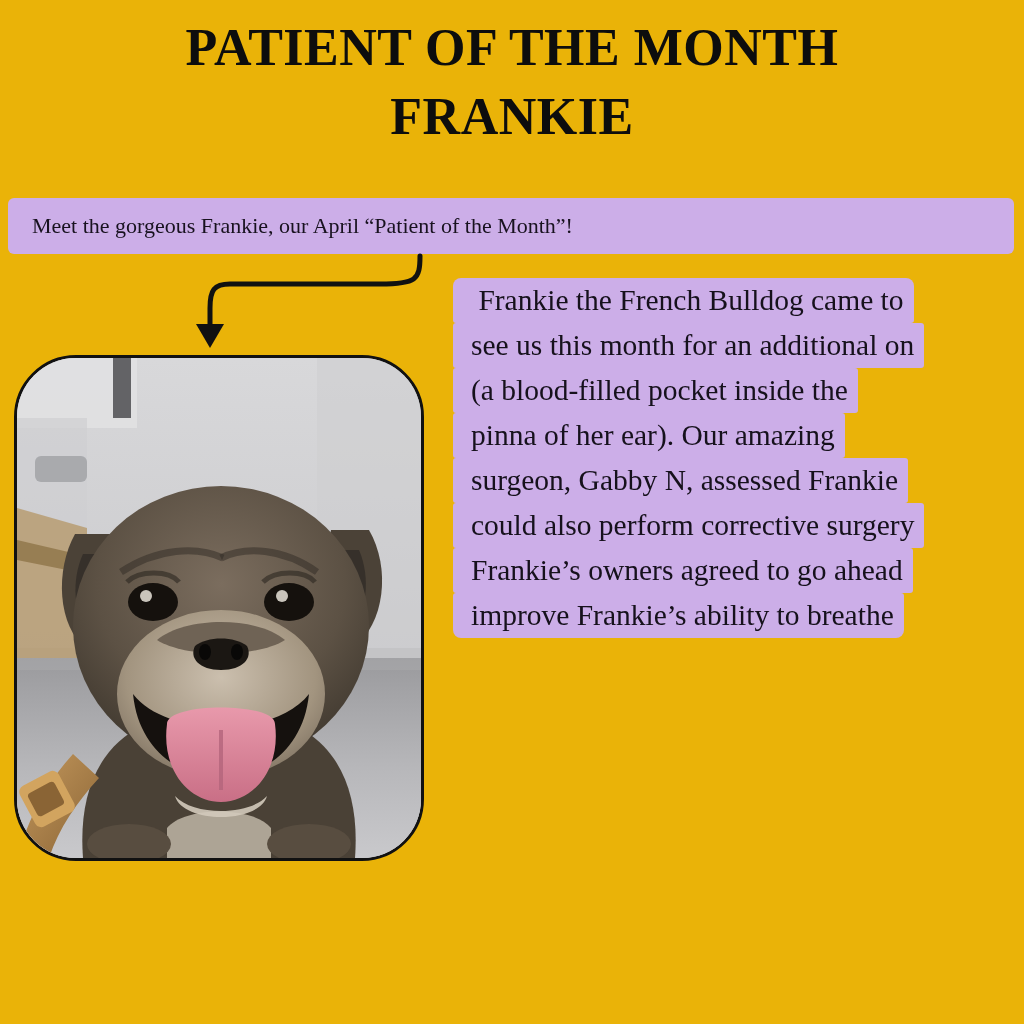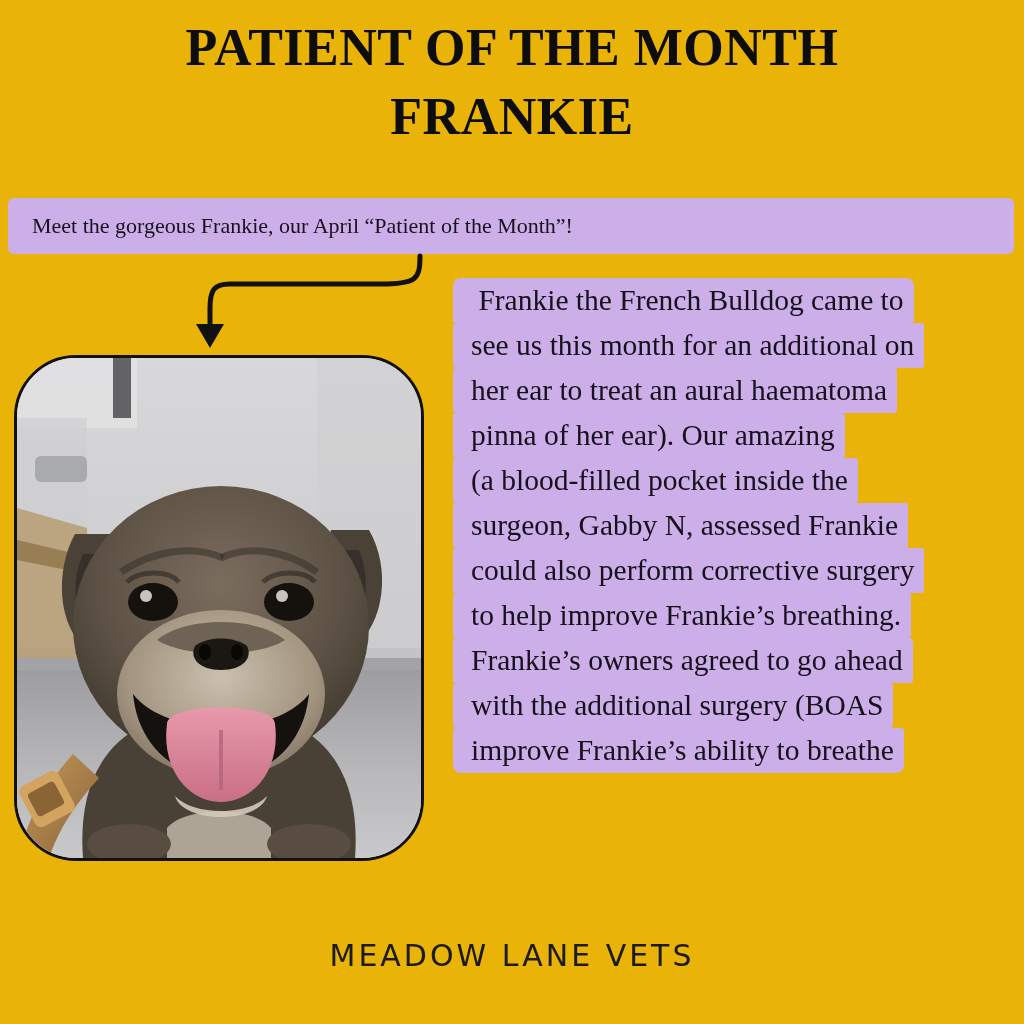--- a/index.html
+++ b/index.html
@@ -223,28 +223,22 @@
 
       <path d="M0 500 C14 452, 34 420, 56 396 L82 420 C60 444, 42 470, 32 500 Z" fill="url(#harness)"></path>
       <rect x="8" y="418" width="44" height="46" rx="7" fill="#d2a45f" transform="rotate(-28 30 441)"></rect>
       <rect x="14" y="428" width="30" height="26" rx="4" fill="#8a6435" transform="rotate(-28 29 441)"></rect>
     </svg>
   </div>
 
   <div class="body-panel">
     <span class="body-line"> Frankie the French Bulldog came to</span>
     <span class="body-line">see us this month for an additional on</span>
-    <span class="body-line">her ear to treat an aural haematoma</span>
+    <span class="body-line">(a blood-filled pocket inside the</span>
     <span class="body-line">pinna of her ear). Our amazing</span>
-    <span class="body-line">(a blood-filled pocket inside the</span>
     <span class="body-line">surgeon, Gabby N, assessed Frankie</span>
     <span class="body-line">could also perform corrective surgery</span>
-    <span class="body-line">to help improve Frankie’s breathing.</span>
     <span class="body-line">Frankie’s owners agreed to go ahead</span>
-    <span class="body-line">with the additional surgery (BOAS</span>
     <span class="body-line">improve Frankie’s ability to breathe</span>
   </div>
 
-  <div class="footer">
-    <span class="footer-text">MEADOW LANE VETS</span>
-  </div>
 
 </div>
 
 </body></html>

